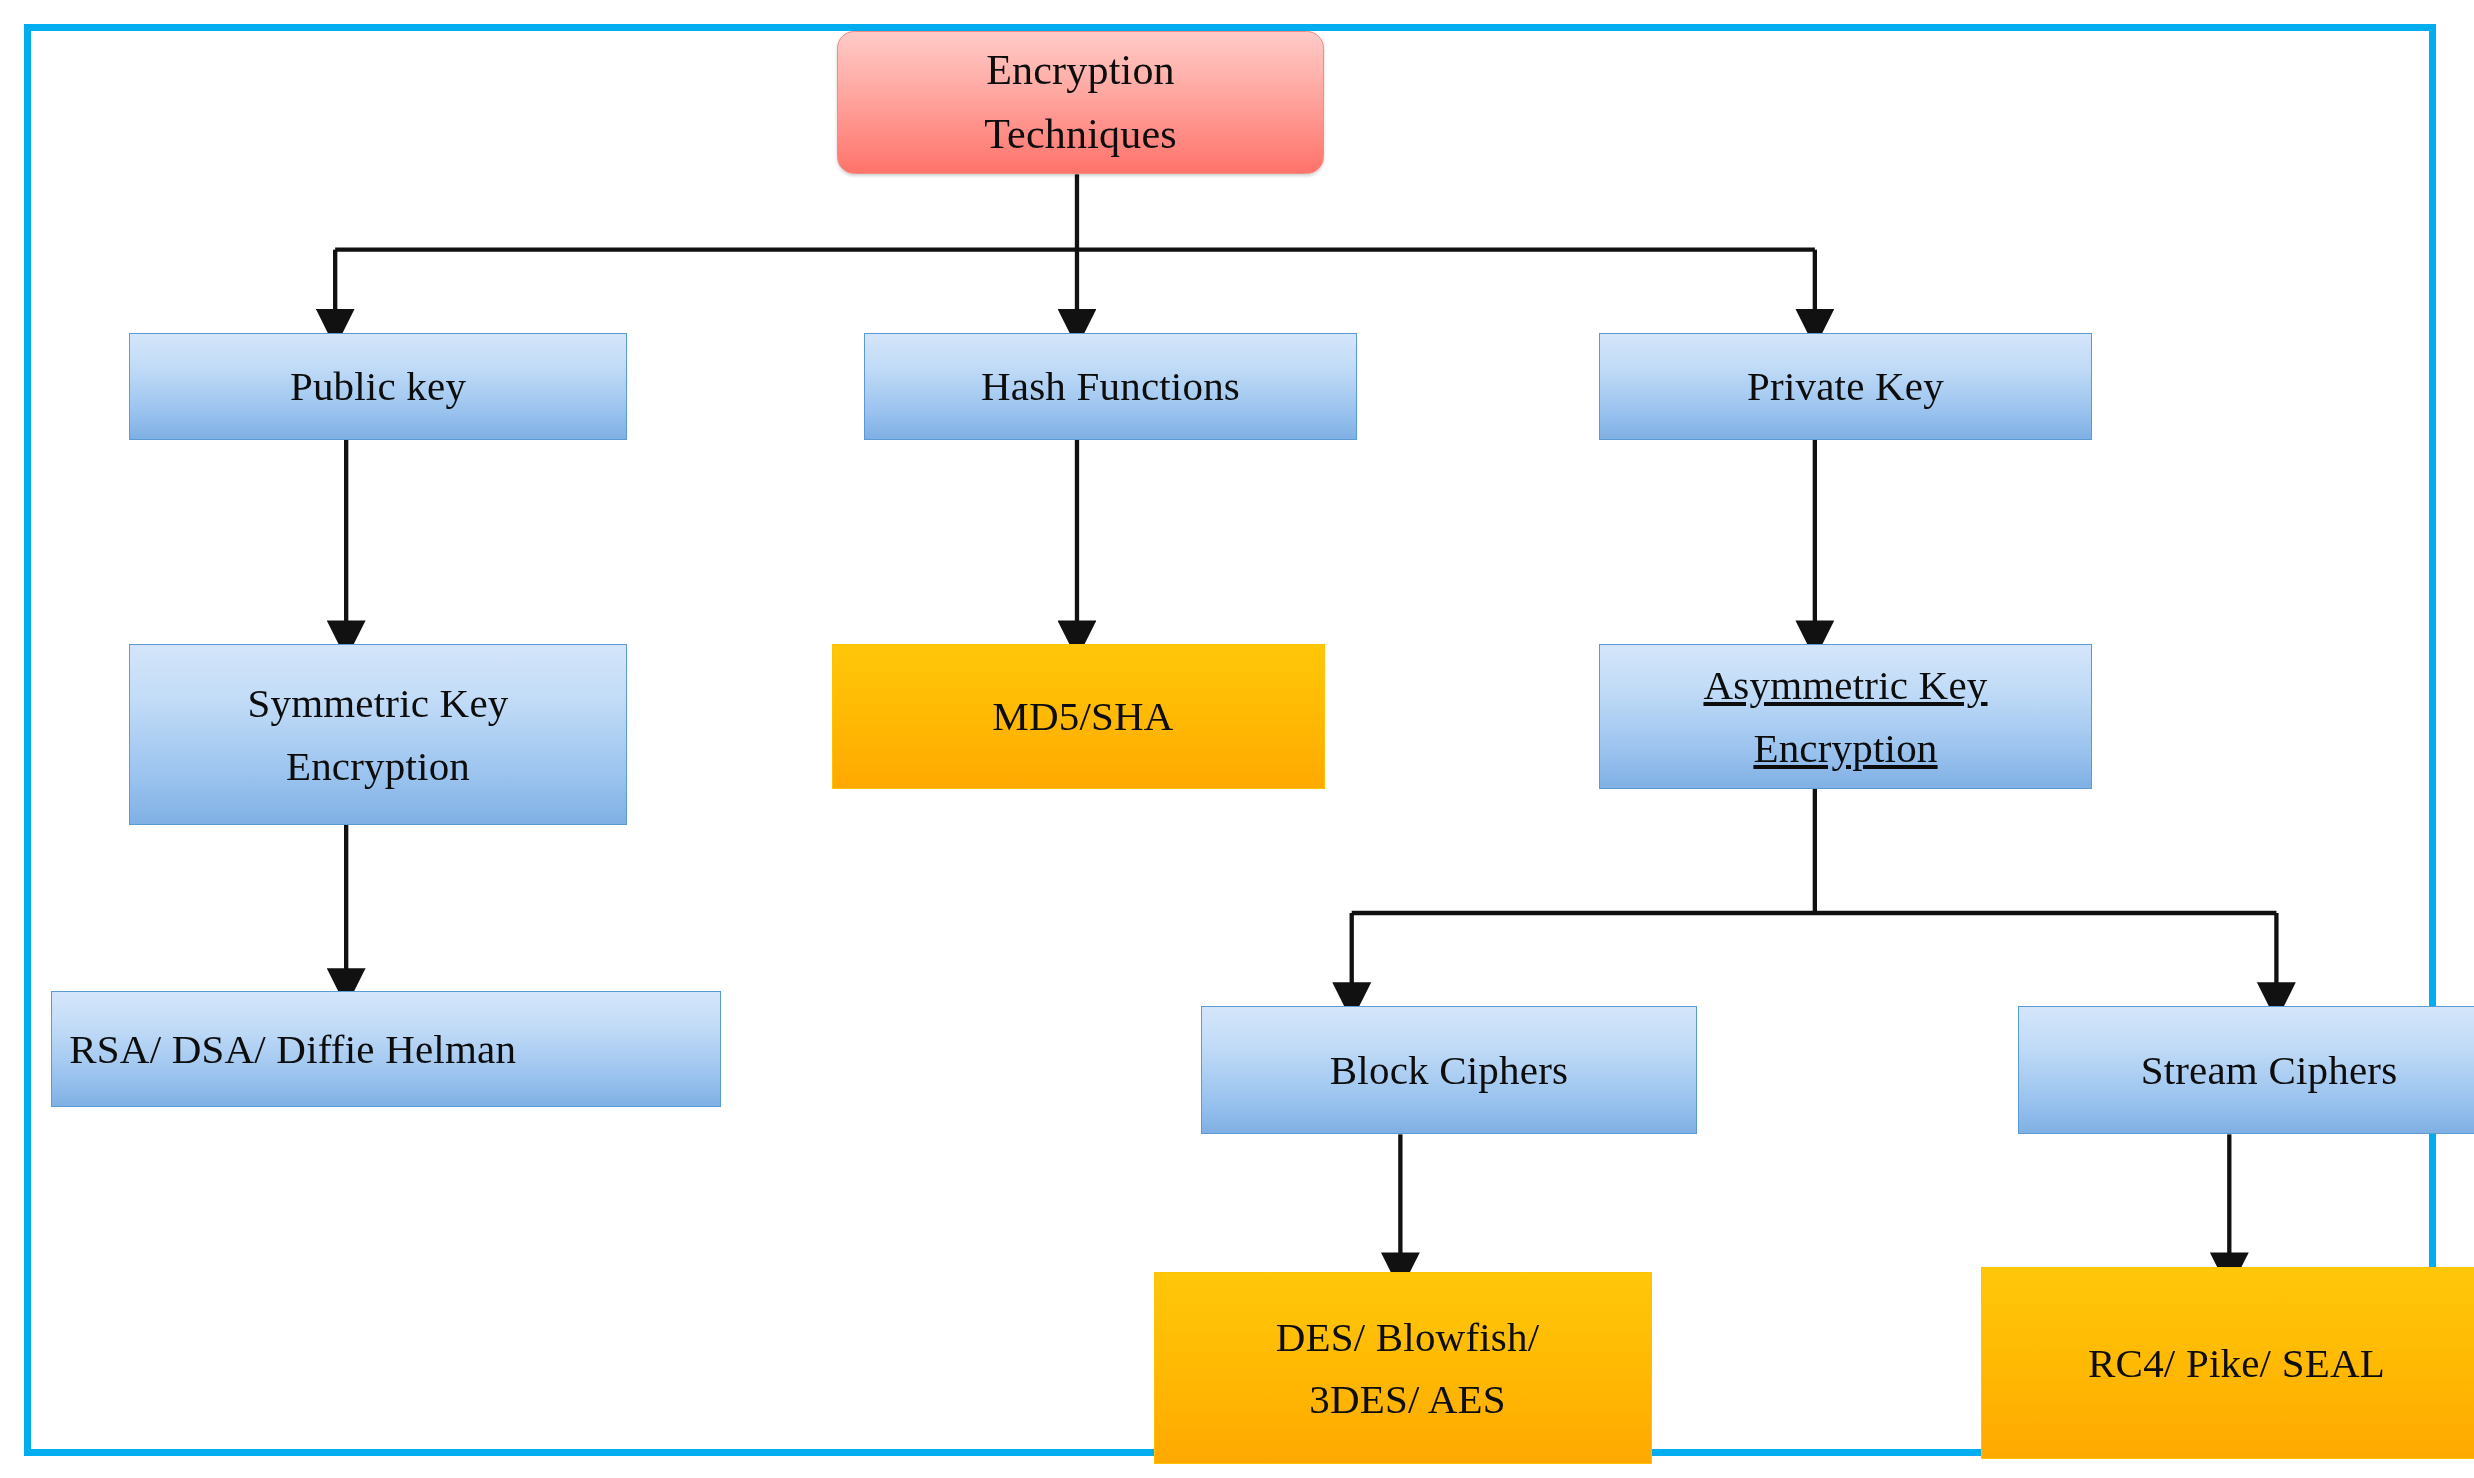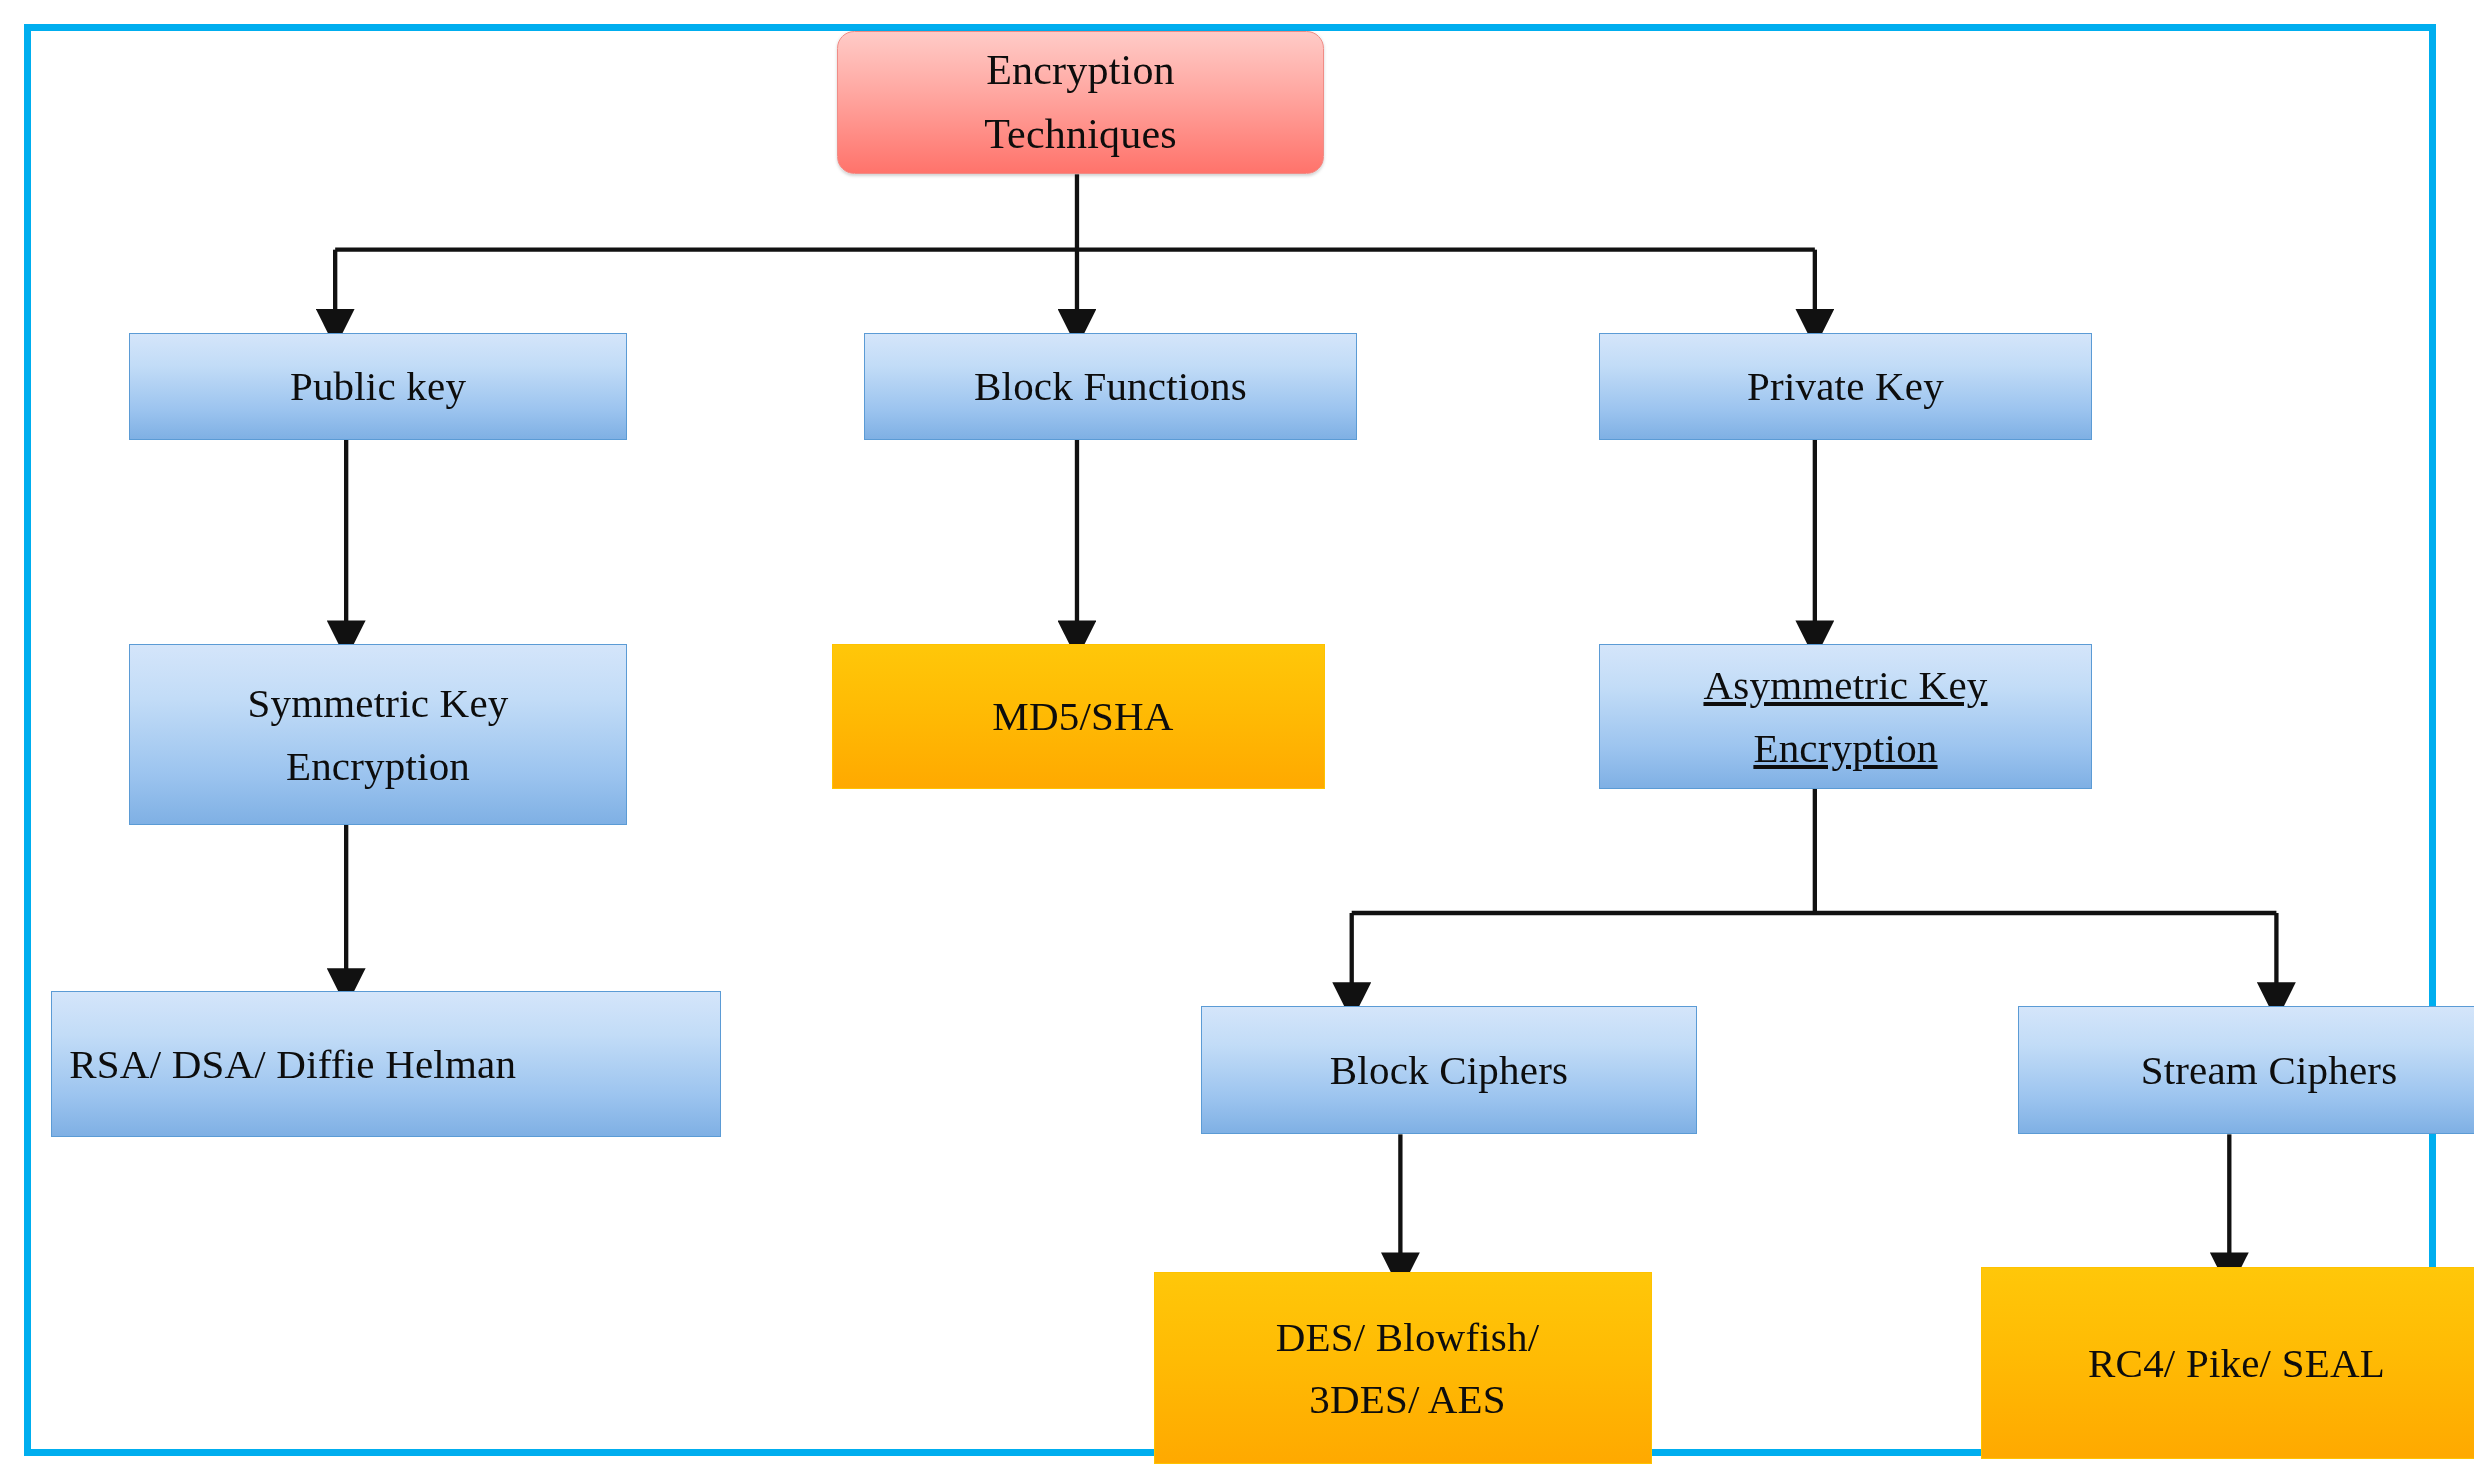--- a/index.html
+++ b/index.html
@@ -138,42 +138,42 @@
   <div class="node root two-line" style="left:837px; top:31px; width:487px; height:143px;">
     <span class="node-label">Encryption
 Techniques</span>
   </div>
 
   <div class="node blue" style="left:97px; top:333px; width:498px; height:107px;">
     <span class="node-label">Public key</span>
   </div>
 
   <div class="node blue" style="left:832px; top:333px; width:493px; height:107px;">
-    <span class="node-label">Block Functions</span>
+    <span class="node-label">Hash Functions</span>
   </div>
 
   <div class="node blue" style="left:1567px; top:333px; width:493px; height:107px;">
     <span class="node-label">Private Key</span>
   </div>
 
   <div class="node blue two-line" style="left:97px; top:644px; width:498px; height:181px;">
     <span class="node-label">Symmetric Key
 Encryption</span>
   </div>
 
   <div class="node orange" style="left:832px; top:644px; width:493px; height:145px;">
     <span class="node-label">MD5/SHA</span>
   </div>
 
   <div class="node blue two-line" style="left:1567px; top:644px; width:493px; height:145px;text-decoration:underline;">
     <span class="node-label">Asymmetric Key
 Encryption</span>
   </div>
 
-  <div class="node blue" style="left:19px; top:991px; width:670px; height:146px; justify-content:flex-start;">
+  <div class="node blue" style="left:19px; top:991px; width:670px; height:116px; justify-content:flex-start;">
     <span class="node-label" style="padding-left:17.3px;">RSA/ DSA/ Diffie Helman</span>
   </div>
 
   <div class="node blue" style="left:1169px; top:1006px; width:496px; height:128px;">
     <span class="node-label">Block Ciphers</span>
   </div>
 
   <div class="node blue" style="left:1986px; top:1006px; width:502px; height:128px;">
     <span class="node-label">Stream Ciphers</span>
   </div>

